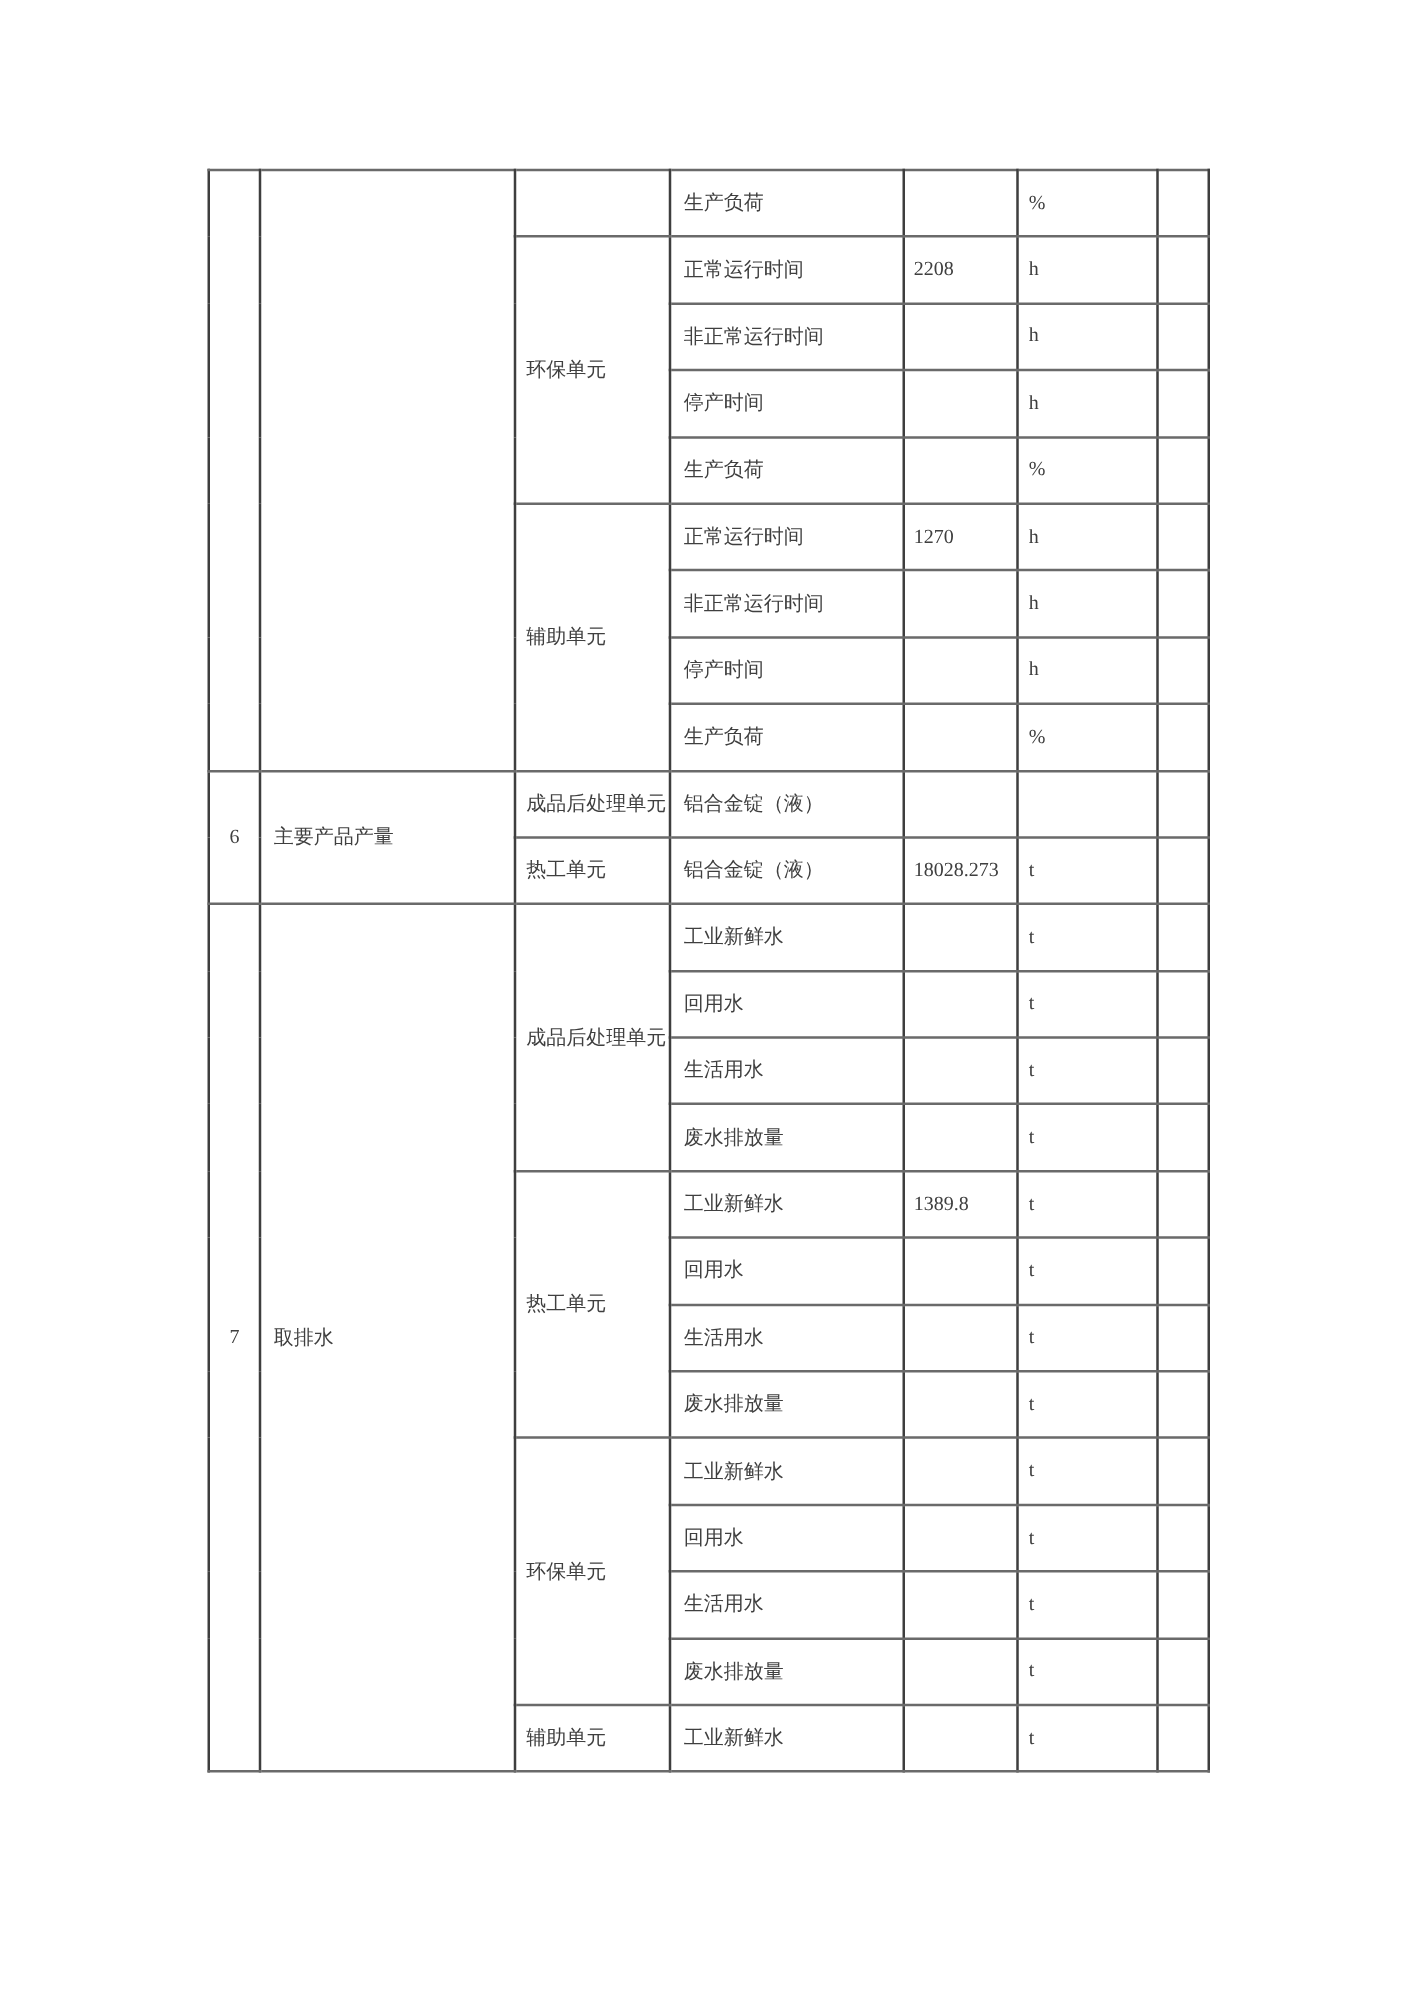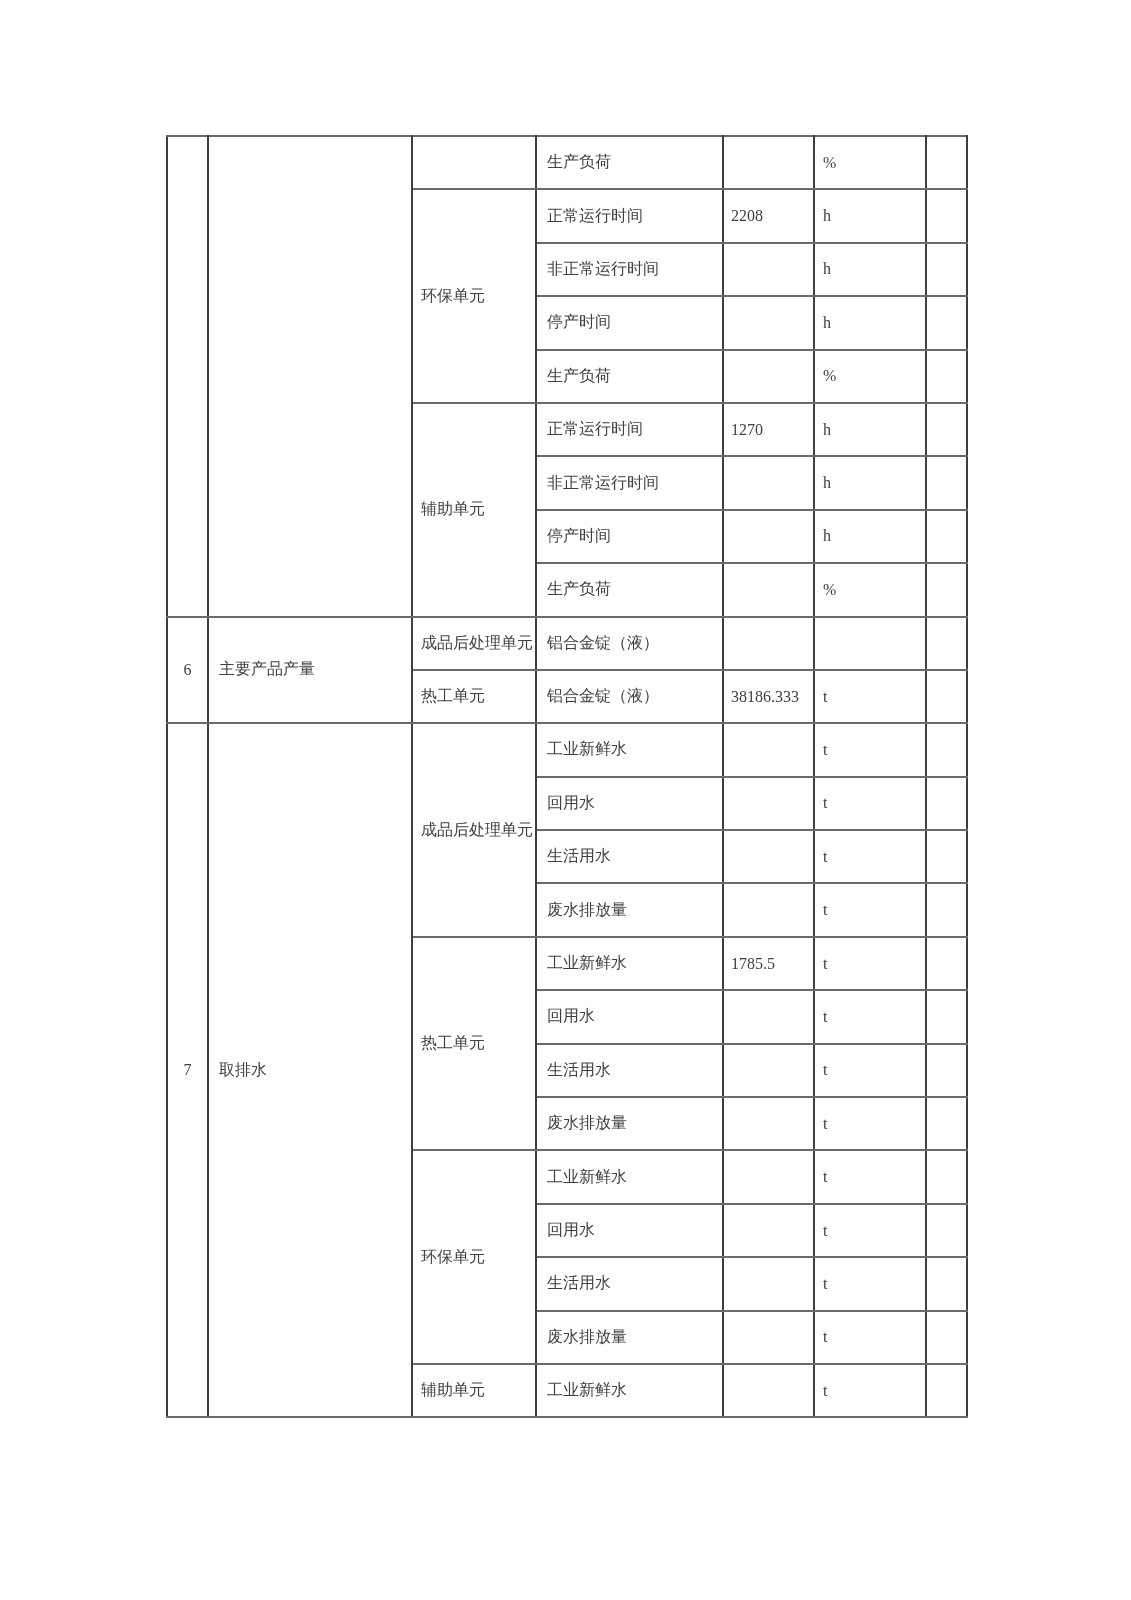--- a/index.html
+++ b/index.html
@@ -138,21 +138,21 @@
           <td class="col-category" rowspan="2">主要产品产量</td>
           <td class="col-unit-group">成品后处理单元</td>
           <td class="col-item">铝合金锭（液）</td>
           <td class="col-value"></td>
           <td class="col-unit"></td>
           <td class="col-extra"></td>
         </tr>
         <tr>
           <td class="col-unit-group">热工单元</td>
           <td class="col-item">铝合金锭（液）</td>
-          <td class="col-value">38186.333</td>
+          <td class="col-value">18028.273</td>
           <td class="col-unit">t</td>
           <td class="col-extra"></td>
         </tr>
         <tr>
           <td class="col-num" rowspan="13">7</td>
           <td class="col-category" rowspan="13">取排水</td>
           <td class="col-unit-group" rowspan="4">成品后处理单元</td>
           <td class="col-item">工业新鲜水</td>
           <td class="col-value"></td>
           <td class="col-unit">t</td>
@@ -172,21 +172,21 @@
         </tr>
         <tr>
           <td class="col-item">废水排放量</td>
           <td class="col-value"></td>
           <td class="col-unit">t</td>
           <td class="col-extra"></td>
         </tr>
         <tr>
           <td class="col-unit-group" rowspan="4">热工单元</td>
           <td class="col-item">工业新鲜水</td>
-          <td class="col-value">1785.5</td>
+          <td class="col-value">1389.8</td>
           <td class="col-unit">t</td>
           <td class="col-extra"></td>
         </tr>
         <tr>
           <td class="col-item">回用水</td>
           <td class="col-value"></td>
           <td class="col-unit">t</td>
           <td class="col-extra"></td>
         </tr>
         <tr>

